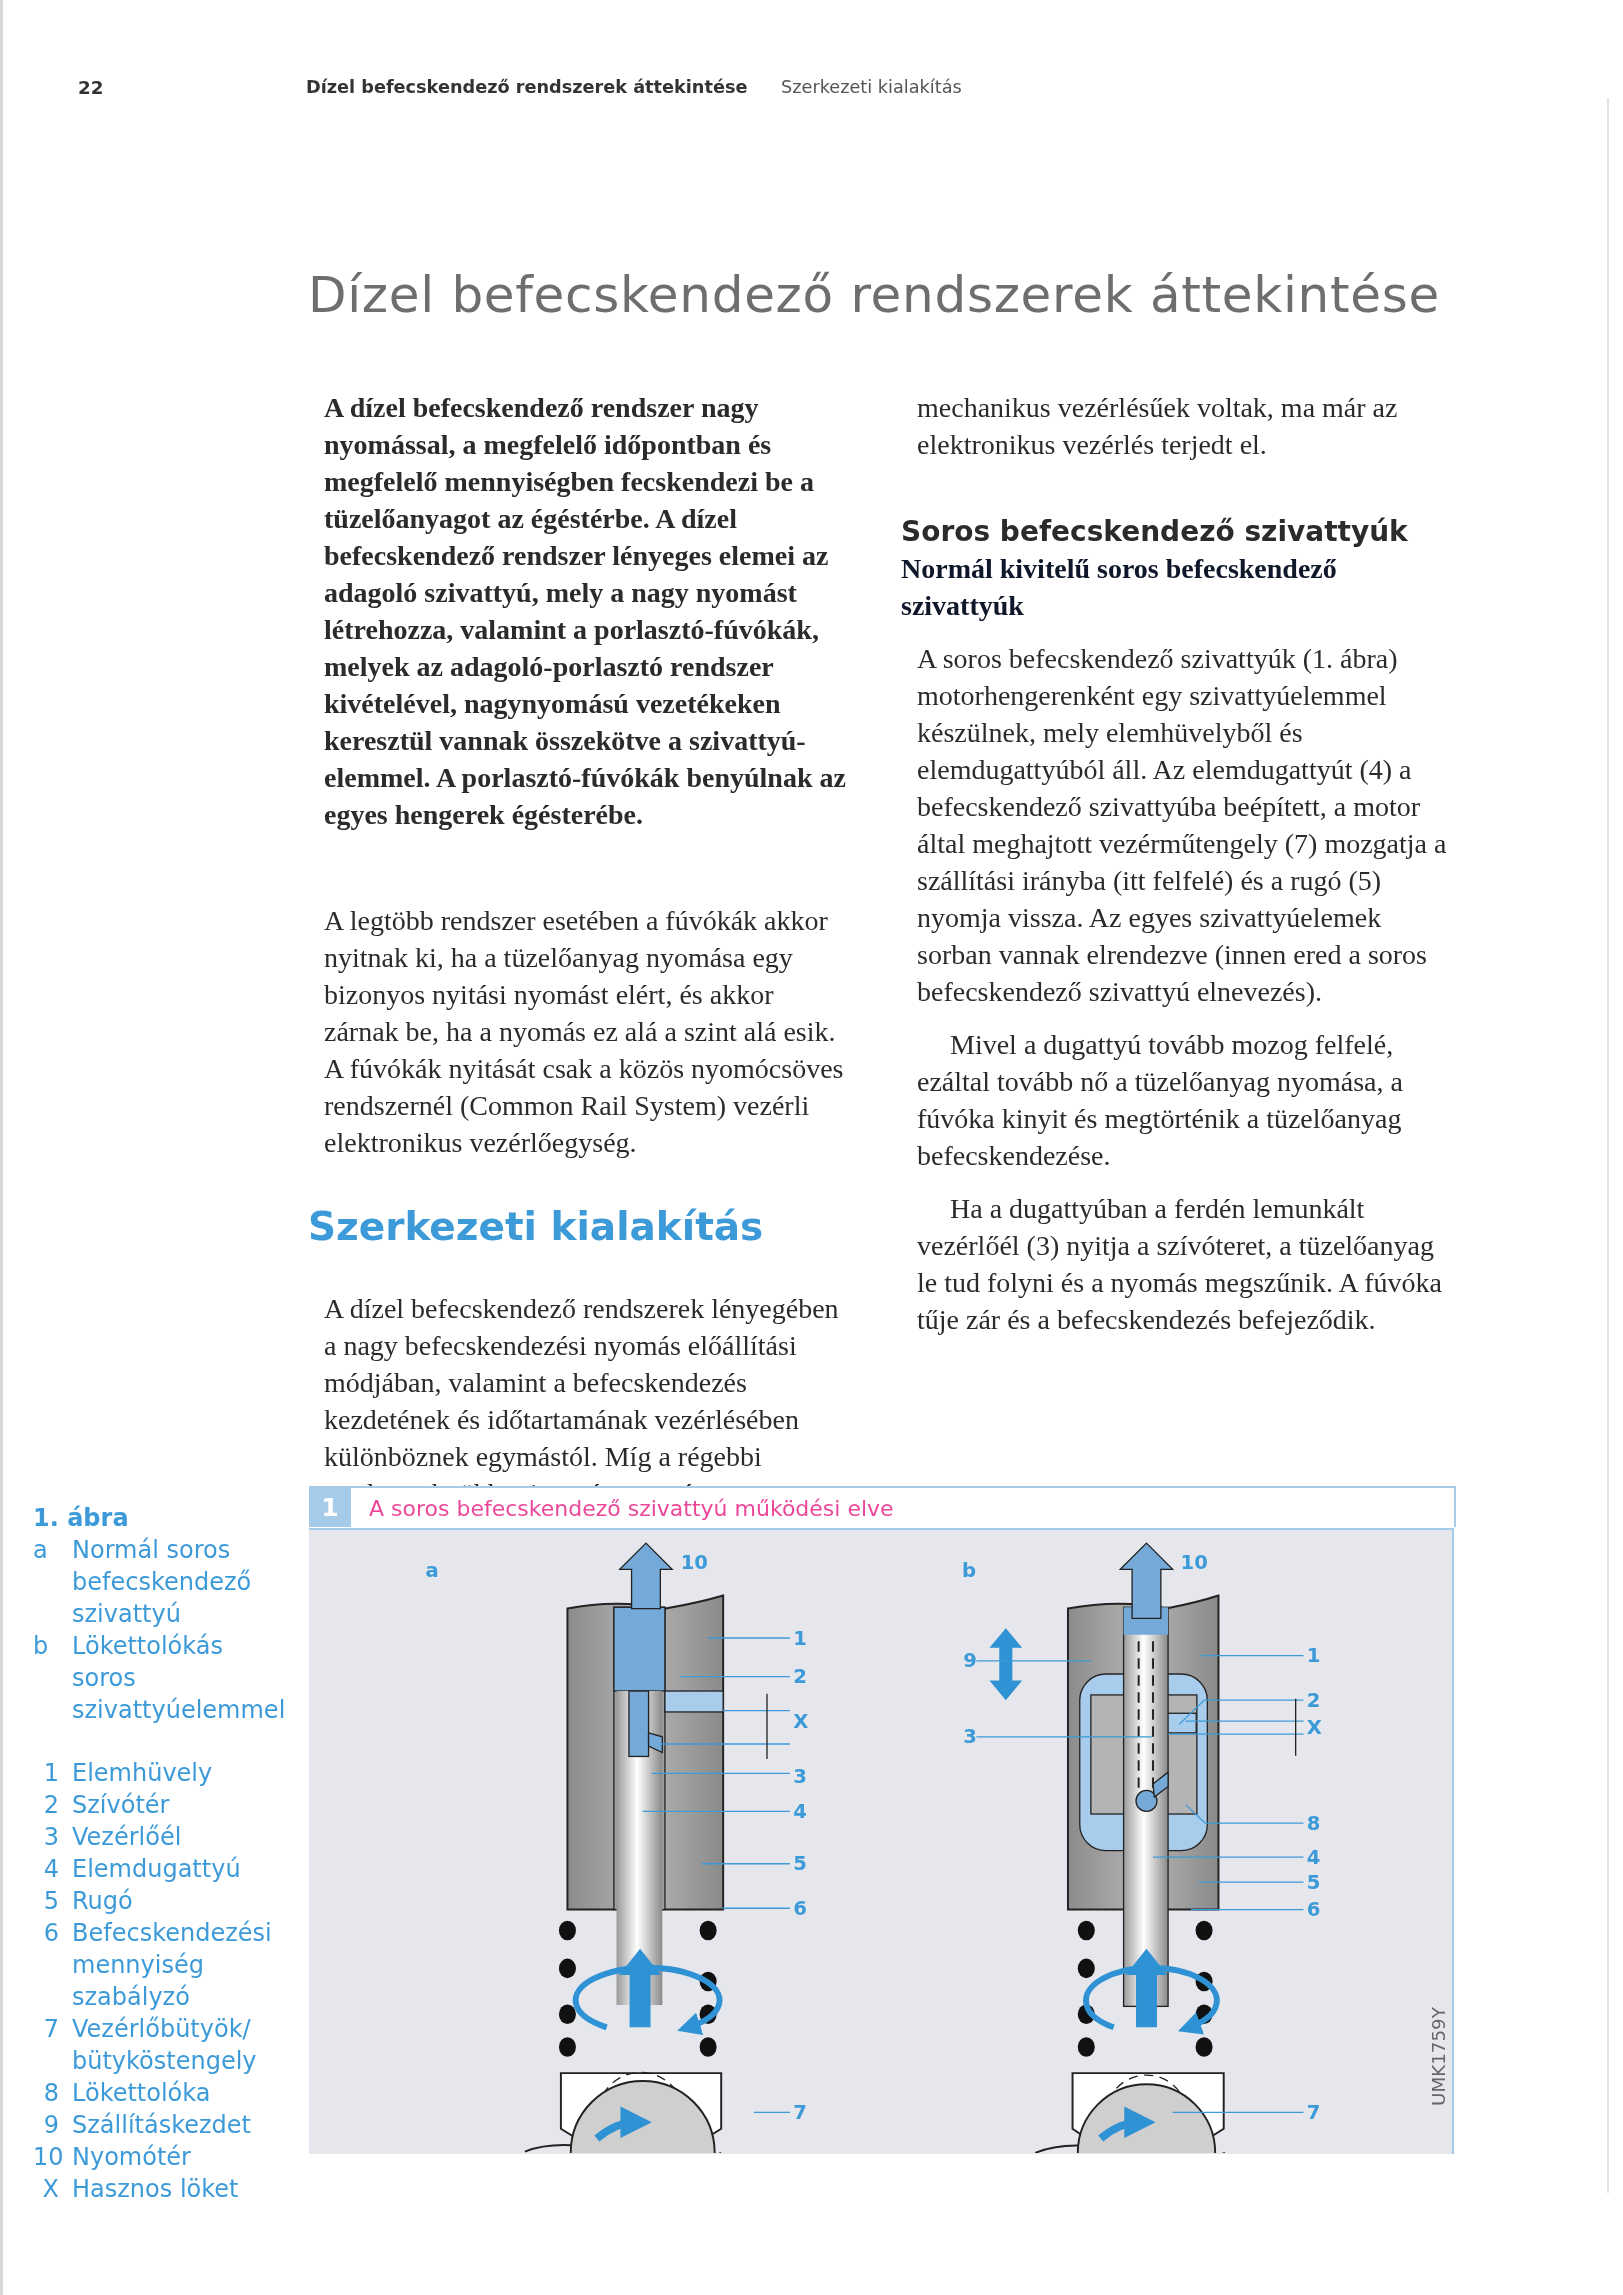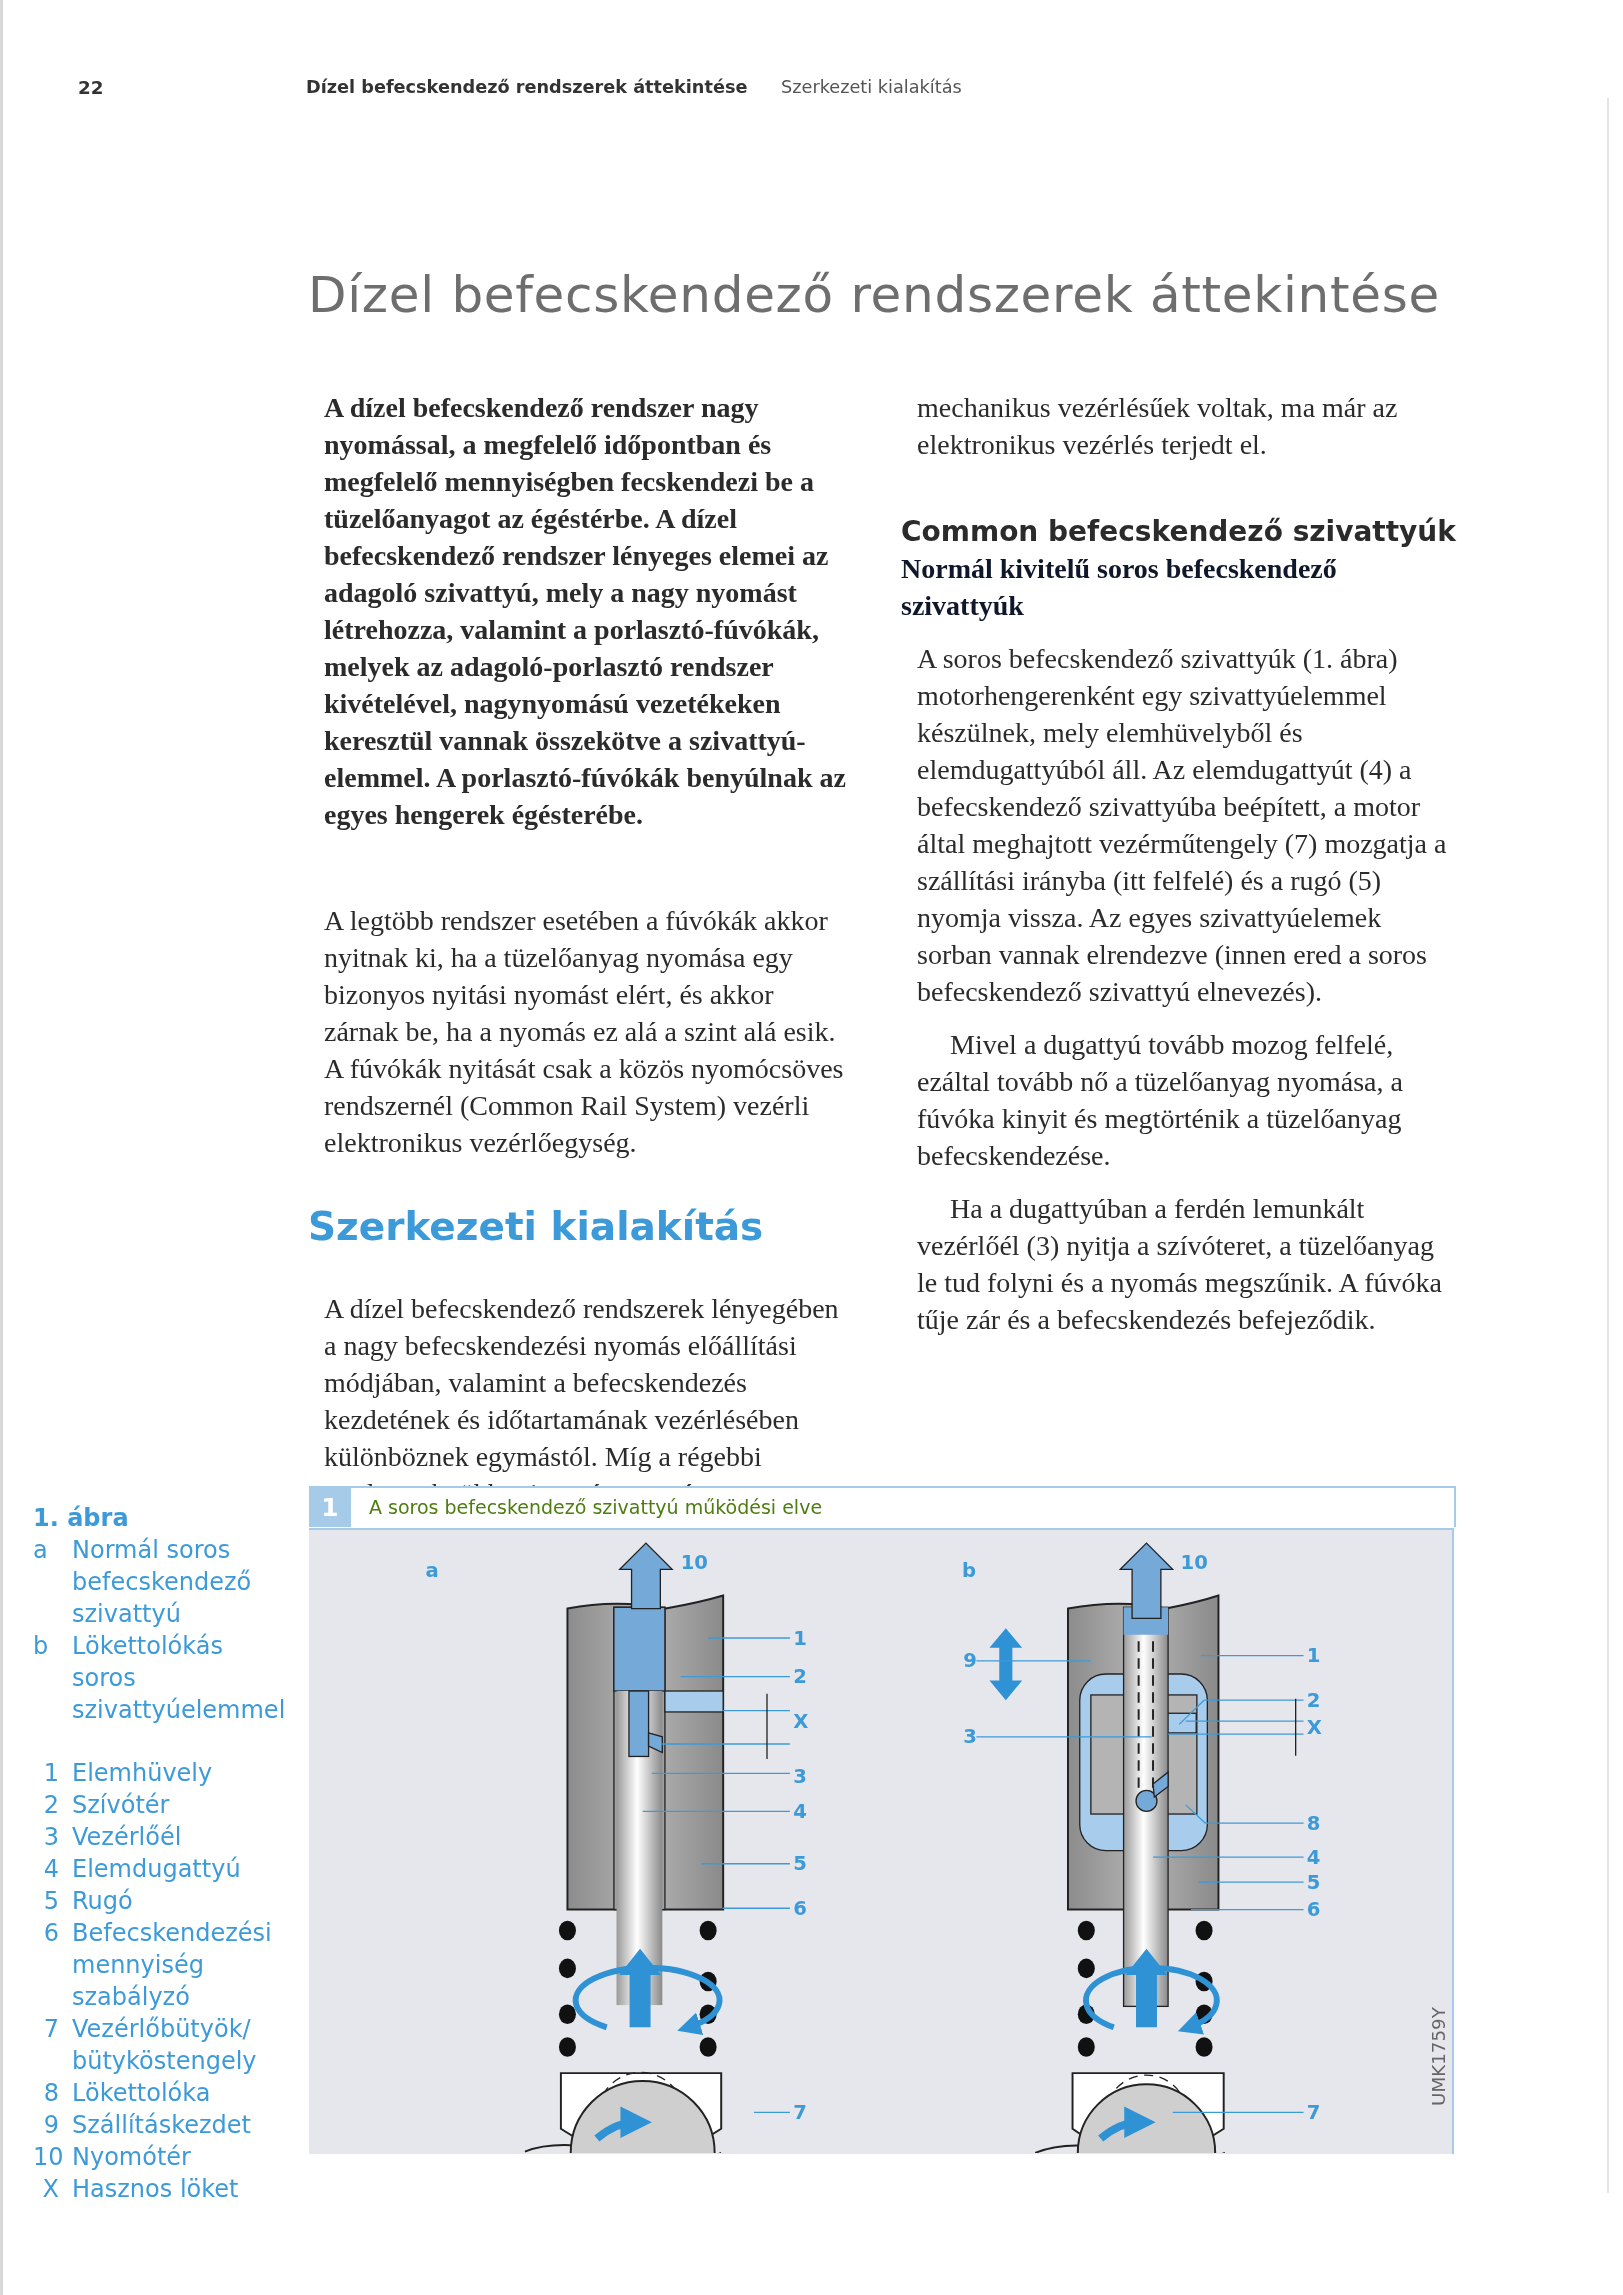--- a/index.html
+++ b/index.html
@@ -32,21 +32,21 @@
   .caption .cap-title { font-weight: bold; }
   .cap-row { display: flex; }
   .cap-key { width: 39px; flex: none; text-align: left; }
   .cap-key.num { width: 26px; text-align: right; padding-right: 13px; }
   .cap-val { flex: 1; }
   .cap-spacer { height: 31px; }
 
   .fig { left: 309px; top: 1486px; width: 1145px; height: 668px; }
   .fig-header { position: absolute; left: 0; top: 0; width: 1145px; height: 39px; border-top: 2.6px solid #a6cbe8; border-right: 2px solid #a6cbe8; background: #fff; }
   .fig-num { position: absolute; left: 0; top: 0; width: 42px; height: 39px; background: #a6cbe8; color: #fff; font-size: 25px; font-weight: bold; text-align: center; line-height: 39px; }
-  .fig-title { position: absolute; left: 60px; top: 7.9px; font-size: 19px; color: #4d7c0f; }
+  .fig-title { position: absolute; left: 60px; top: 7.9px; font-size: 22px; color: #ec4899; }
   .fig-body { position: absolute; left: 0; top: 42px; width: 1145px; height: 626px; background: #e6e7ec; border-top: 2.6px solid #a6cbe8; border-right: 2px solid #a6cbe8; box-sizing: border-box; }
   .umk { position: absolute; left: 1119px; top: 576px; font-size: 18.3px; color: #666; transform: rotate(-90deg); transform-origin: left top; white-space: nowrap; }
   .lbl { font-family: "DejaVu Sans", sans-serif; font-size: 30px; font-weight: bold; fill: #3d9ad8; }
 </style>
 </head>
 <body>
 
 <div class="abs left-edge"></div>
 <div class="abs right-edge"></div>
 
@@ -62,21 +62,21 @@
   <p>A legtöbb rendszer esetében a fúvókák akkor nyitnak ki, ha a tüzelőanyag nyomása egy bizonyos nyitási nyomást elért, és akkor zárnak be, ha a nyomás ez alá a szint alá esik. A fúvókák nyitását csak a közös nyomócsöves rendszernél (Common Rail System) vezérli elektronikus vezérlőegység.</p>
   <div style="height:23.6px"></div>
   <h2 class="h-section sans">Szerkezeti kialakítás</h2>
   <div style="height:21px"></div>
   <p>A dízel befecskendező rendszerek lényegében a nagy befecskendezési nyomás előállítási módjában, valamint a befecskendezés kezdetének és időtartamának vezérlésében különböznek egymástól. Míg a régebbi rendszerek többnyire még pusztán</p>
 </div>
 
 <div class="abs col col-right serif">
   <p>mechanikus vezérlésűek voltak, ma már az elektronikus vezérlés terjedt el.</p>
   <div style="height:34px"></div>
-  <h3 class="h-sub sans">Common befecskendező szivattyúk</h3>
+  <h3 class="h-sub sans">Soros befecskendező szivattyúk</h3>
   <h4 class="h-subsub">Normál kivitelű soros befecskendező szivattyúk</h4>
   <p>A soros befecskendező szivattyúk (1. ábra) motorhengerenként egy szivattyúelemmel készülnek, mely elemhüvelyből és elemdugattyúból áll. Az elemdugattyút (4) a befecskendező szivattyúba beépített, a motor által meghajtott vezérműtengely (7) mozgatja a szállítási irányba (itt felfelé) és a rugó (5) nyomja vissza. Az egyes szivattyúelemek sorban vannak elrendezve (innen ered a soros befecskendező szivattyú elnevezés).</p>
   <p class="indent">Mivel a dugattyú tovább mozog felfelé, ezáltal tovább nő a tüzelőanyag nyomása, a fúvóka kinyit és megtörténik a tüzelőanyag befecskendezése.</p>
   <p class="indent">Ha a dugattyúban a ferdén lemunkált vezérlőél (3) nyitja a szívóteret, a tüzelőanyag le tud folyni és a nyomás megszűnik. A fúvóka tűje zár és a befecskendezés befejeződik.</p>
 </div>
 
 <div class="abs caption sans">
   <div class="cap-title">1. ábra</div>
   <div class="cap-row">
     <span class="cap-key">a</span>

